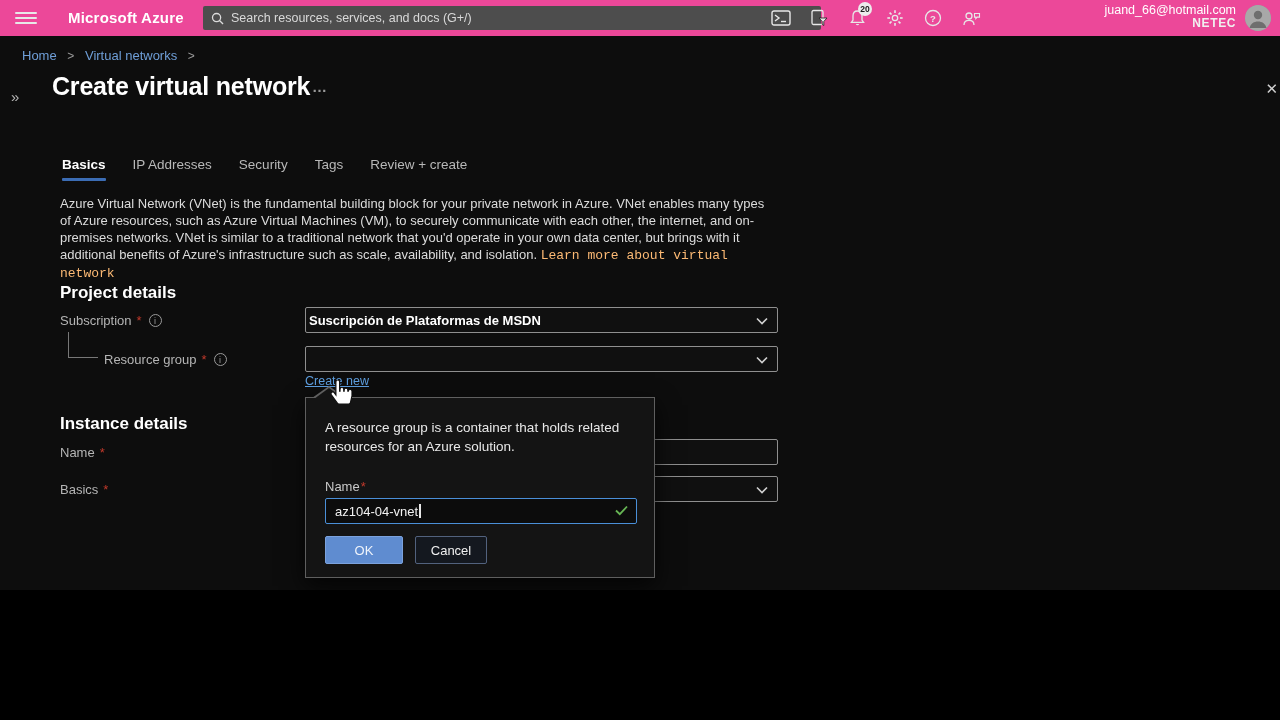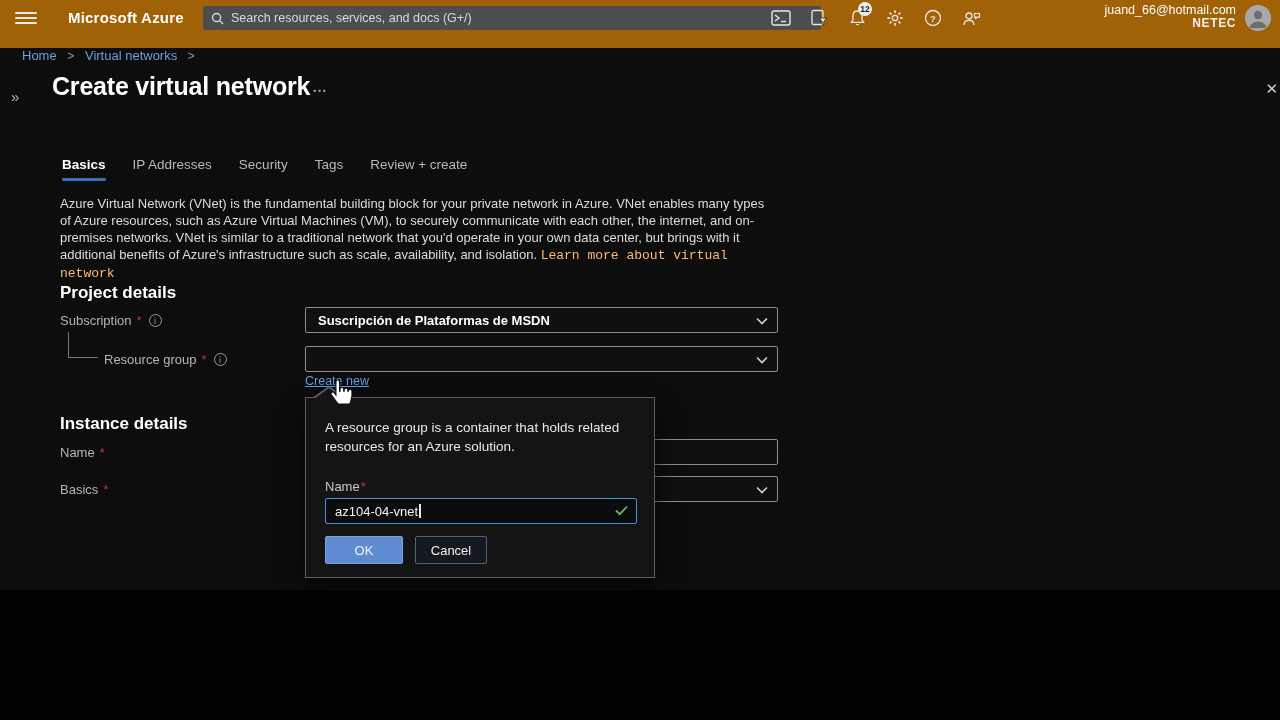--- a/index.html
+++ b/index.html
@@ -1,21 +1,21 @@
 <!DOCTYPE html>
 <html><head>
 <meta charset="utf-8">
 <style>
   * { margin:0; padding:0; box-sizing:border-box; }
   html,body { background:#000; }
   body { font-family:"Liberation Sans", sans-serif; }
   .screen { position:relative; width:1280px; height:720px; background:#000; overflow:hidden; }
 
   
-  .topbar { position:absolute; left:0; top:0; width:1280px; height:48px; background:#a16207; z-index:20; }
+  .topbar { position:absolute; left:0; top:0; width:1280px; height:36px; background:#ec4899; z-index:20; }
   .hamburger { position:absolute; left:15px; top:9px; width:22px; height:18px; background:none; border:none; cursor:pointer; }
   .hamburger i { display:block; height:2px; background:#e8e8e8; margin:3px 0; border-radius:1px; }
   .brand { position:absolute; left:68px; top:0; height:36px; line-height:36px; color:#fff; font-size:15px; font-weight:bold; letter-spacing:.2px; }
   .searchbox { position:absolute; left:203px; top:6px; width:618px; height:24px; background:#4d4d4d; border-radius:2px; display:flex; align-items:center; padding:0 8px; }
   .searchbox svg { flex:0 0 auto; margin-right:7px; }
   .search-ph { color:#d9d9d9; font-size:12.5px; white-space:nowrap; }
   .tb-icons { position:absolute; right:0; top:0; height:36px; display:flex; align-items:center; }
   .tb-btn { position:relative; width:38px; height:36px; background:none; border:none; display:flex; align-items:center; justify-content:center; cursor:pointer; }
   .badge { position:absolute; top:2px; right:4px; min-width:14px; height:14px; border-radius:7px; background:#ececec; color:#1c1c1c; font-size:8.5px; font-weight:bold; line-height:14px; text-align:center; padding:0 2px; }
   .user-block { position:absolute; right:44px; top:3px; text-align:right; line-height:1.15; }
@@ -51,21 +51,21 @@
   .req { color:#c0392b; font-size:13px; margin-left:1px; }
   .info-icon { display:inline-flex; width:13px; height:13px; border:1px solid #9a9a9a; border-radius:50%; color:#9a9a9a; font-size:9px; align-items:center; justify-content:center; font-style:normal; margin-left:3px; cursor:pointer; }
 
   .lbl-subscription { left:60px; top:277px; }
   .lbl-resourcegroup { left:104px; top:316px; }
   .lbl-name { left:60px; top:409px; }
   .lbl-region { left:60px; top:446px; }
 
   .connector { position:absolute; left:68px; top:296px; width:30px; height:26px; border-left:1px solid #777; border-bottom:1px solid #777; }
 
-  .select, .text-input { position:absolute; left:305px; width:473px; height:26px; background:#101010; border:1px solid #8f8f8f; border-radius:2px; display:flex; align-items:center; padding:0 28px 0 12px; cursor:pointer; }
+  .select, .text-input { position:absolute; left:305px; width:473px; height:26px; background:#101010; border:1px solid #8f8f8f; border-radius:2px; display:flex; align-items:center; padding:0 28px 0 3px; cursor:pointer; }
   .select .value { color:#fff; font-size:13px; font-weight:bold; white-space:nowrap; overflow:hidden; }
   .select .chev { position:absolute; right:9px; top:9px; }
   .sel-subscription { top:271px; }
   .sel-resourcegroup { top:310px; }
   .inp-name { top:403px; cursor:text; }
   .sel-region { top:440px; }
 
   .create-new { position:absolute; left:305px; top:338px; color:#5e9fe0; font-size:12.5px; text-decoration:underline; cursor:pointer; }
 
   
@@ -118,21 +118,21 @@
         <svg width="18" height="18" viewBox="0 0 18 18">
             <rect x="2" y="1.5" width="11" height="14" rx="1.5" fill="none" stroke="#e8e8e8" stroke-width="1.3"></rect>
             <path d="M9 9 h8 l-3.2 3.5 v4 l-1.6-1.2 v-2.8 z" fill="#e8e8e8" stroke="#1d1d1d" stroke-width="0.8"></path>
           </svg>
       </button>
       <button class="tb-btn">
         <svg width="17" height="18" viewBox="0 0 17 18">
             <path d="M8.5 2 C5.6 2 4 4.2 4 7 v4 L2.4 13.3 h12.2 L13 11 V7 c0-2.8-1.6-5-4.5-5 z" fill="none" stroke="#e8e8e8" stroke-width="1.3"></path>
             <path d="M6.8 15 a1.8 1.8 0 0 0 3.4 0 z" fill="#e8e8e8"></path>
           </svg>
-        <span class="badge">12</span>
+        <span class="badge">20</span>
       </button>
       <button class="tb-btn">
         <svg width="18" height="18" viewBox="0 0 20 20">
             <circle cx="10" cy="10" r="3" fill="none" stroke="#e8e8e8" stroke-width="1.4"></circle>
             <g stroke="#e8e8e8" stroke-width="1.8">
               <line x1="10" y1="1.5" x2="10" y2="4.5"></line>
               <line x1="10" y1="15.5" x2="10" y2="18.5"></line>
               <line x1="1.5" y1="10" x2="4.5" y2="10"></line>
               <line x1="15.5" y1="10" x2="18.5" y2="10"></line>
               <line x1="4" y1="4" x2="6.1" y2="6.1"></line>

